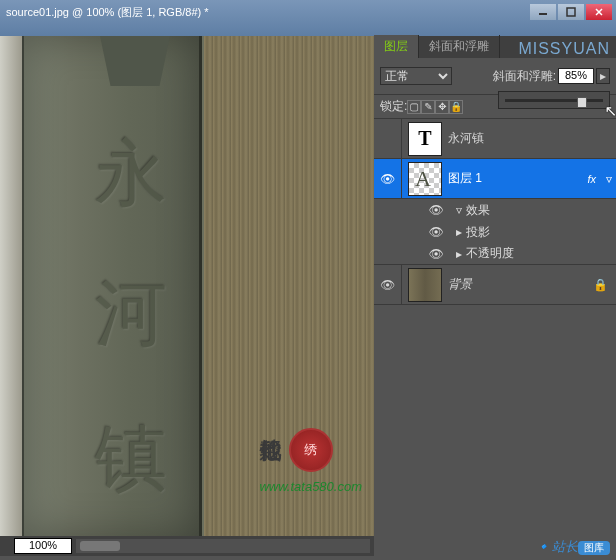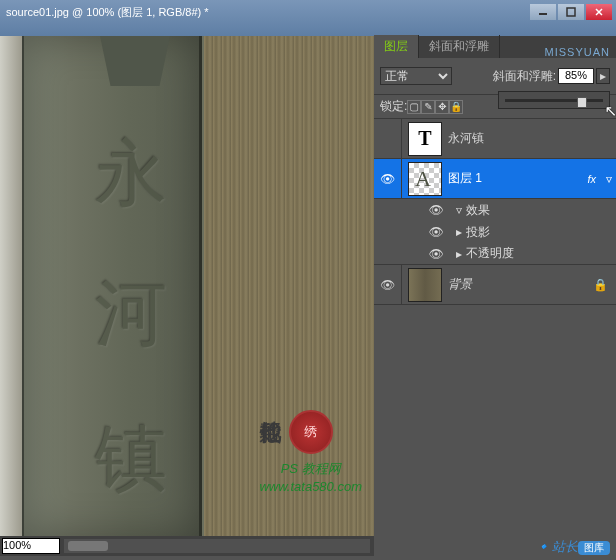--- a/index.html
+++ b/index.html
@@ -21,30 +21,30 @@
 .carve { position:absolute; left:62px; width:90px; color:#494f40; font-family:"KaiTi","STKaiti",serif; font-size:72px; text-shadow:1px 1px 2px rgba(255,255,255,.15),-1px -1px 2px rgba(0,0,0,.6); opacity:.55; text-align:center; }
 .c1 { top:90px; } .c2 { top:230px; } .c3 { top:375px; }
 .ornament { position:absolute; left:76px; top:0; width:70px; height:50px; background:#50564a; clip-path:polygon(0 0,100% 0,85% 100%,15% 100%); }
 
 .overlay { position:absolute; right:12px; bottom:40px; text-align:center; font-family:"KaiTi",serif; pointer-events:none; }
 .ov-cal { color:#3a3a3a; font-size:22px; writing-mode:vertical-rl; line-height:1; }
 .ov-seal { width:44px; height:44px; background:radial-gradient(#b33,#8a1f1f); border-radius:50%; margin:6px auto; display:flex; align-items:center; justify-content:center; color:#ffd7d7; font-size:13px; border:2px solid #a33; }
 .ov-txt { color:#1d872e; font-size:13px; font-style:italic; line-height:1.4; }
 
 .zoom-bar { position:absolute; bottom:0; left:0; height:20px; width:374px; background:#404040; display:flex; align-items:center; }
-.zoom-field { width:58px; height:16px; background:#fff; color:#000; font-size:11px; margin-left:2px; border:1px solid #000; }
+.zoom-field { width:58px; height:16px; background:#fff; color:#000; font-size:11px; text-align:center; margin-left:14px; border:1px solid #000; }
 .sb-h { flex:1; height:14px; background:#505050; margin:0 4px; position:relative; }
 .sb-h::after { content:""; position:absolute; left:4px; top:2px; width:40px; height:10px; background:#777; border-radius:3px; }
 
 
 .panel { width:242px; background:#535353; color:#d7d7d7; font-size:12px; display:flex; flex-direction:column; }
 .tabs { height:22px; display:flex; background:#3f3f3f; align-items:flex-end; }
 .tab { padding:3px 10px; color:#aaa; border-right:1px solid #2c2c2c; }
 .tab.active { background:#535353; color:#84cc16;font-family:Liberation Serif, serif; }
-.wm { margin-left:auto; color:#7aa8d0; font-size:11px; padding-right:6px; letter-spacing:1px; }
+.wm { margin-left:auto; color:#7aa8d0; font-size:16px; padding-right:6px; letter-spacing:1px; }
 
 .opts { display:flex; align-items:center; height:26px; padding:18px 6px; border-bottom:1px solid #3a3a3a; }
 .opts select { background:#535353; color:#ddd; border:1px solid #2f2f2f; font-size:12px; height:18px; width:72px; }
 .opts .lbl { margin-left:auto; }
 .opts .opf { width:36px; height:16px; background:#fff; color:#000; text-align:center; font-size:11px; border:1px solid #222; margin-left:2px; }
 .opts .arrow { width:14px; height:16px; background:#4f4f4f; border:1px solid #2a2a2a; margin-left:2px; display:flex; align-items:center; justify-content:center; }
 
 .lock-row { display:flex; align-items:center; height:24px; padding:0 6px; border-bottom:1px solid #3a3a3a; position:relative; }
 .slider-pop { position:absolute; right:6px; top:-4px; width:112px; height:18px; background:#4c4c4c; border:1px solid #2a2a2a; display:flex; align-items:center; }
 .slider-pop .track { flex:1; height:3px; background:#2c2c2c; margin:0 6px; position:relative; }
@@ -103,21 +103,20 @@
       <div class="stone">
         <div class="ornament"></div>
         <div class="carve c1">永</div>
         <div class="carve c2">河</div>
         <div class="carve c3">镇</div>
       </div>
       <div class="wood"></div>
       <div class="overlay">
         <div class="ov-cal">他她我帮你</div>
         <div class="ov-seal">绣</div>
-        <div class="ov-txt">PS 教程网</div>
         <div class="ov-txt">www.tata580.com</div>
       </div>
     </div>
     <div class="zoom-bar">
       <div class="zoom-field">100%</div>
       <div class="sb-h"></div>
     </div>
   </div>
 
   <div class="panel">

